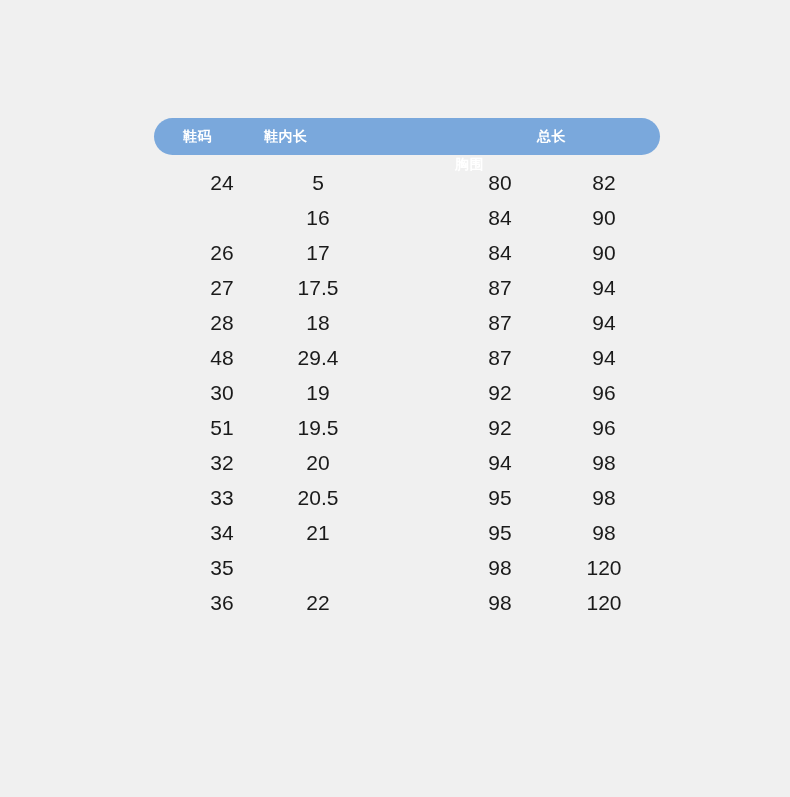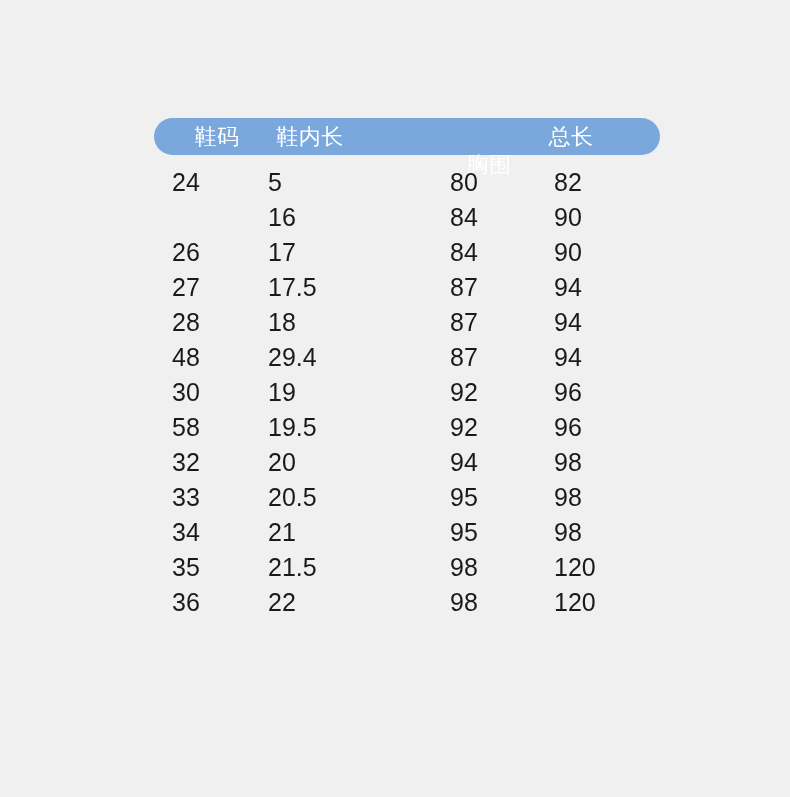--- a/index.html
+++ b/index.html
@@ -33,25 +33,24 @@
     height: 37px;
     background: #7aa8dc;
     border-radius: 18.5px;
   }
   .header-cell {
     position: absolute;
     top: 0;
     height: 37px;
     line-height: 37px;
     color: #ffffff;
-    font-size: 22px;
-    font-weight: normal;
+    font-size: 14px;
+    font-weight: bold;
     letter-spacing: 0.5px;
     white-space: nowrap;
-    text-align: center;
   }
   
   .header-cell.c0 { left: 29px;  width: 68px; }   
   .header-cell.c1 { left: 110px; width: 92px; }   
   .header-cell.c2 { left: 301px; width: 68px; margin-top: 28px; }   
   .header-cell.c3 { left: 383px; width: 68px; }   
 
   
   .rows {
     position: absolute;
@@ -61,23 +60,23 @@
   }
   .row {
     position: relative;
     height: 35px;
   }
   .cell {
     position: absolute;
     top: 0;
     height: 35px;
     line-height: 35px;
-    font-size: 25px;
+    font-size: 21px;
     color: #1a1a1a;
-    text-align: left;
+    text-align: center;
     white-space: nowrap;
   }
   
   .cell.c0 { left: 18px;  width: 100px; }  
   .cell.c1 { left: 114px; width: 100px; }  
   .cell.c2 { left: 296px; width: 100px; }  
   .cell.c3 { left: 400px; width: 100px; }  
 </style>
 </head>
 <body>
@@ -135,21 +134,21 @@
     </div>
 
     <div class="row">
       <div class="cell c0">30</div>
       <div class="cell c1">19</div>
       <div class="cell c2">92</div>
       <div class="cell c3">96</div>
     </div>
 
     <div class="row">
-      <div class="cell c0">58</div>
+      <div class="cell c0">51</div>
       <div class="cell c1">19.5</div>
       <div class="cell c2">92</div>
       <div class="cell c3">96</div>
     </div>
 
     <div class="row">
       <div class="cell c0">32</div>
       <div class="cell c1">20</div>
       <div class="cell c2">94</div>
       <div class="cell c3">98</div>
@@ -164,21 +163,20 @@
 
     <div class="row">
       <div class="cell c0">34</div>
       <div class="cell c1">21</div>
       <div class="cell c2">95</div>
       <div class="cell c3">98</div>
     </div>
 
     <div class="row">
       <div class="cell c0">35</div>
-      <div class="cell c1">21.5</div>
       <div class="cell c2">98</div>
       <div class="cell c3">120</div>
     </div>
 
     <div class="row">
       <div class="cell c0">36</div>
       <div class="cell c1">22</div>
       <div class="cell c2">98</div>
       <div class="cell c3">120</div>
     </div>

